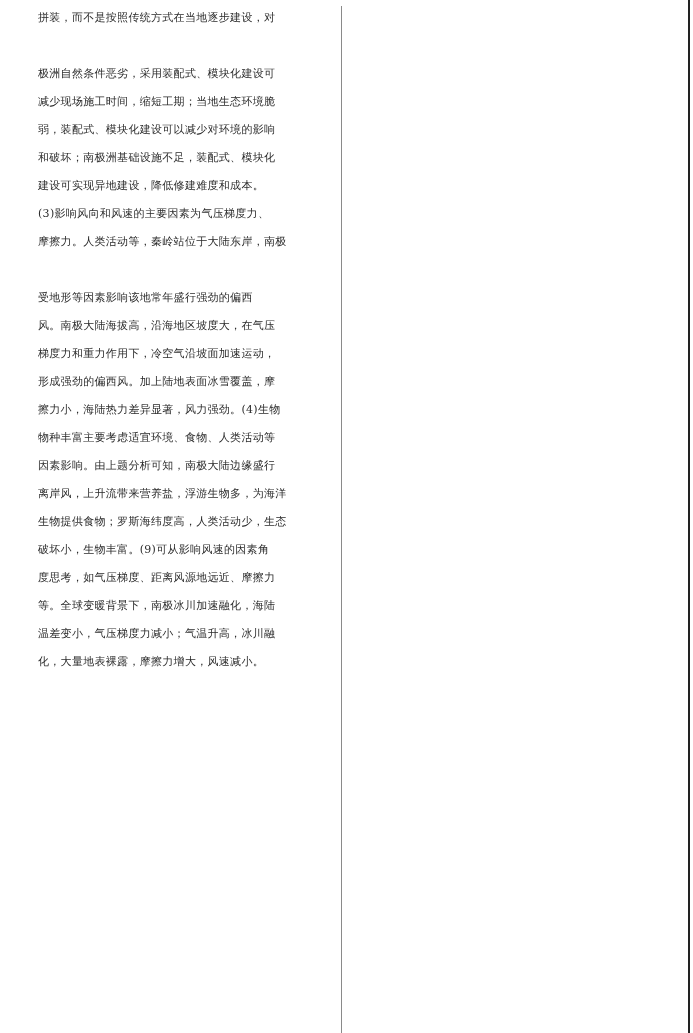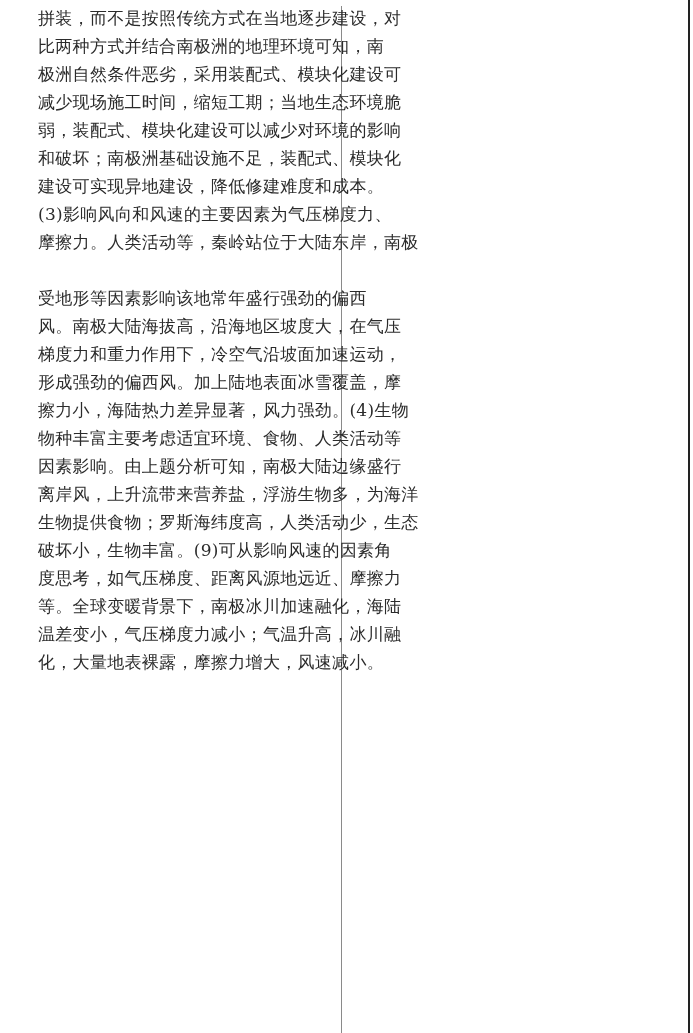--- a/index.html
+++ b/index.html
@@ -42,39 +42,38 @@
       position: absolute;
       left: 688px;
       top: 0;
       width: 2px;
       height: 1033px;
       background: #222222;
     }
     .line {
       position: absolute;
       white-space: nowrap;
-      font-size: 17px;
+      font-size: 11px;
       line-height: 20px;
       height: 20px;
       letter-spacing: 0.3px;
       color: #2b2b2b;
     }
     .indent { left: 26px; }
   </style>
 </head>
 <body>
 
 <div class="page">
   <div class="divider"></div>
   <div class="right-border"></div>
 
   <div class="col col-left">
 
     <div class="line indent" style="top:8px">拼装，而不是按照传统方式在当地逐步建设，对</div>
-    <div class="line indent" style="top:36px">比两种方式并结合南极洲的地理环境可知，南</div>
     <div class="line indent" style="top:64px">极洲自然条件恶劣，采用装配式、模块化建设可</div>
     <div class="line indent" style="top:92px">减少现场施工时间，缩短工期；当地生态环境脆</div>
     <div class="line indent" style="top:120px">弱，装配式、模块化建设可以减少对环境的影响</div>
     <div class="line indent" style="top:148px">和破坏；南极洲基础设施不足，装配式、模块化</div>
     <div class="line indent" style="top:176px">建设可实现异地建设，降低修建难度和成本。</div>
     <div class="line indent" style="top:204px">(3)影响风向和风速的主要因素为气压梯度力、</div>
     <div class="line indent" style="top:232px">摩擦力。人类活动等，秦岭站位于大陆东岸，南极</div>
     <div class="line indent" style="top:288px">受地形等因素影响该地常年盛行强劲的偏西</div>
     <div class="line indent" style="top:316px">风。南极大陆海拔高，沿海地区坡度大，在气压</div>
     <div class="line indent" style="top:344px">梯度力和重力作用下，冷空气沿坡面加速运动，</div>

